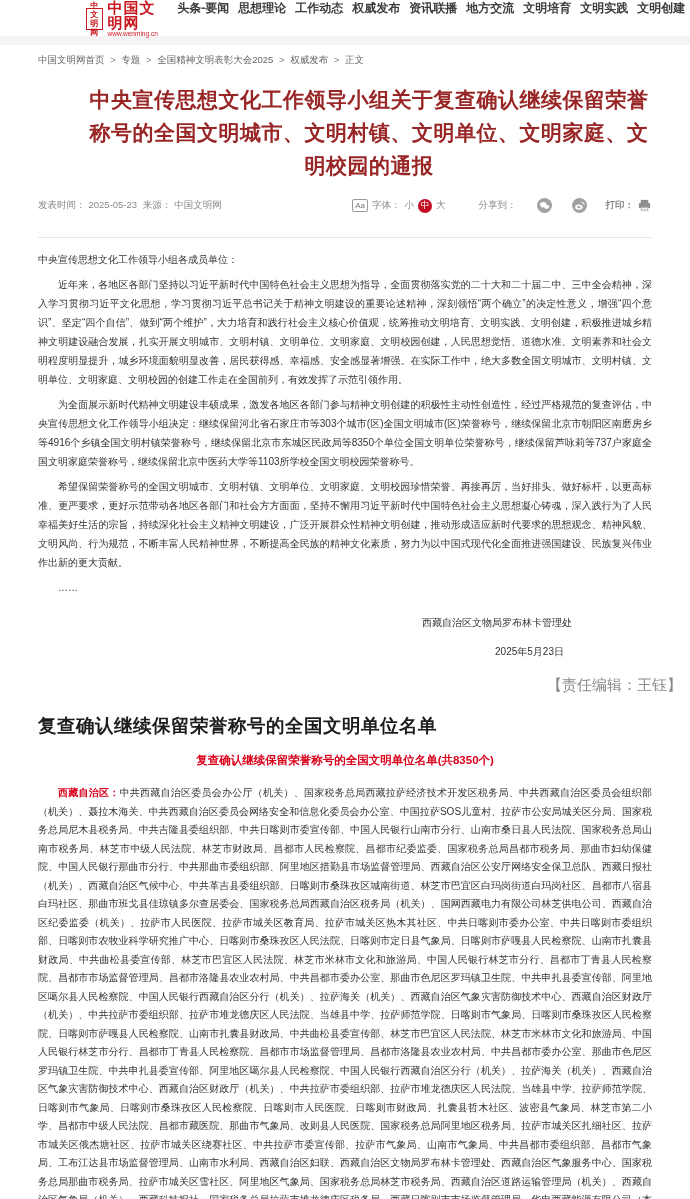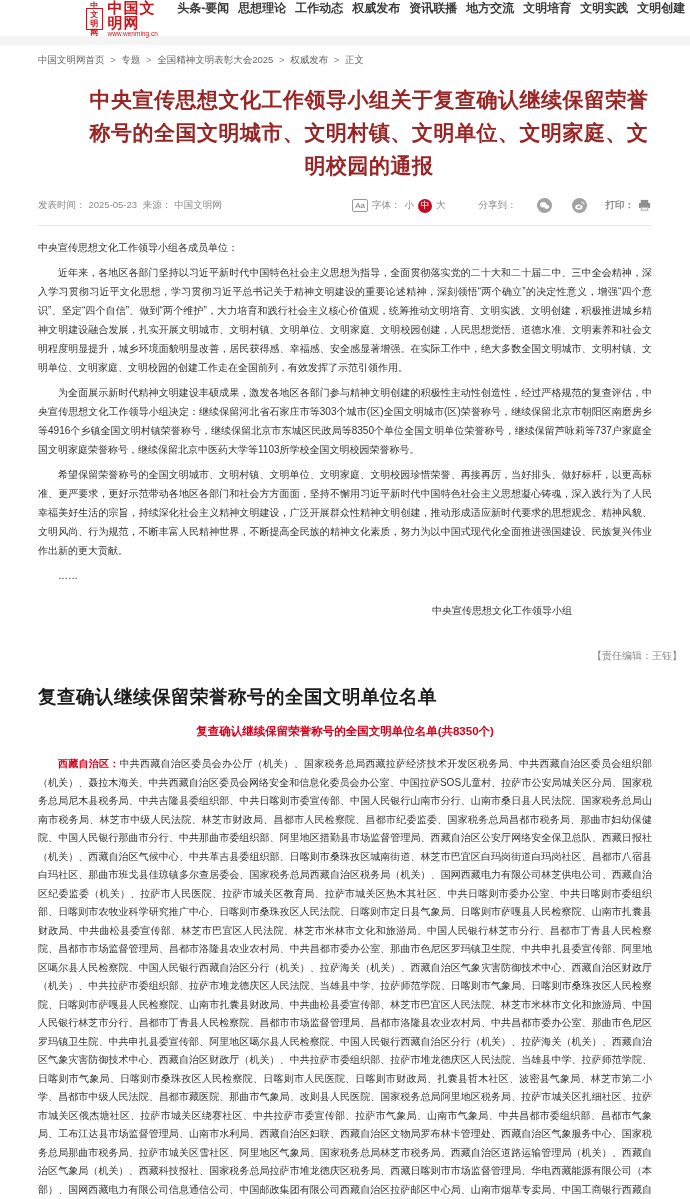--- a/index.html
+++ b/index.html
@@ -23,42 +23,42 @@
   
   .breadcrumb { padding:9px 0 4px 0; font-size:9.5px; color:#666; }
   .breadcrumb .crumb { color:#666; cursor:pointer; }
   .breadcrumb .sep { margin:0 3px; color:#888; }
 
   
   .article-title { margin-top:12px; text-align:center; color:#992626; font-size:21px; line-height:33px;
                    font-weight:bold; letter-spacing:0.5px;margin-left:48px; }
 
   
-  .meta-bar { margin-top:16px; padding-bottom:12px; border-bottom:1px solid #e8e8e8;
+  .meta-bar { margin-top:16px; padding-bottom:24px; border-bottom:1px solid #e8e8e8;
               display:flex; align-items:center; justify-content:space-between; font-size:9.5px; color:#8a8a8a; }
   .meta-left { white-space:nowrap; }
   .meta-left span { margin-right:3px; }
   .meta-right { display:flex; align-items:center; gap:7px; }
   .font-widget { display:flex; align-items:center; gap:4px; }
   .aa-box { border:1px solid #9a9a9a; border-radius:2px; color:#777; font-size:8px; padding:1px 2px; line-height:9px; }
   .font-opt { color:#8a8a8a; cursor:pointer; }
   .font-opt.selected { background:#c30d23; color:#fff; border-radius:50%; width:14px; height:14px;
                        display:inline-flex; align-items:center; justify-content:center; font-size:9px; }
   .share-group { display:flex; align-items:center; gap:20px; margin-left:26px; }
   .icon-circle { width:15px; height:15px; display:inline-block; cursor:pointer; }
   .print-group { display:flex; align-items:center; gap:3px; margin-left:12px;font-weight:bold; }
 
   
   .article-body { padding-top:12px; font-size:10px; line-height:19px; text-align:justify; }
   .article-body p { margin-bottom:6px; }
   .article-body .indent { text-indent:2em; }
   .salutation { text-indent:0; }
   .sig-line { text-align:right; padding-right:80px; margin-top:16px; }
   .date-line { text-align:right; padding-right:88px; margin-top:10px; }
-  .editor-line { text-align:right; font-size:10px; color:#8a8a8a; margin-top:26px; margin-right:-30px; }
+  .editor-line { text-align:right; font-size:15px; color:#8a8a8a; margin-top:14px; margin-right:-30px; }
 
   
   .list-heading { margin-top:22px; text-align:left; font-size:18.5px; font-weight:bold; color:#1d1d1d; letter-spacing:0.5px; }
   .list-subtitle { margin-top:16px; text-align:center; font-size:11.5px; font-weight:bold; color:#d9001b; }
   .unit-list { margin-top:14px; font-size:10px; line-height:18.5px; text-align:justify; text-indent:2em; padding-bottom:12px; }
   .region-label { color:#d9001b; font-weight:bold; }
 </style>
 </head>
 <body>
 
@@ -151,21 +151,22 @@
         </div>
       </div>
     </div>
 
     <article class="article-body">
       <p class="salutation">中央宣传思想文化工作领导小组各成员单位：</p>
       <p class="indent">近年来，各地区各部门坚持以习近平新时代中国特色社会主义思想为指导，全面贯彻落实党的二十大和二十届二中、三中全会精神，深入学习贯彻习近平文化思想，学习贯彻习近平总书记关于精神文明建设的重要论述精神，深刻领悟“两个确立”的决定性意义，增强“四个意识”、坚定“四个自信”、做到“两个维护”，大力培育和践行社会主义核心价值观，统筹推动文明培育、文明实践、文明创建，积极推进城乡精神文明建设融合发展，扎实开展文明城市、文明村镇、文明单位、文明家庭、文明校园创建，人民思想觉悟、道德水准、文明素养和社会文明程度明显提升，城乡环境面貌明显改善，居民获得感、幸福感、安全感显著增强。在实际工作中，绝大多数全国文明城市、文明村镇、文明单位、文明家庭、文明校园的创建工作走在全国前列，有效发挥了示范引领作用。</p>
       <p class="indent">为全面展示新时代精神文明建设丰硕成果，激发各地区各部门参与精神文明创建的积极性主动性创造性，经过严格规范的复查评估，中央宣传思想文化工作领导小组决定：继续保留河北省石家庄市等303个城市(区)全国文明城市(区)荣誉称号，继续保留北京市朝阳区南磨房乡等4916个乡镇全国文明村镇荣誉称号，继续保留北京市东城区民政局等8350个单位全国文明单位荣誉称号，继续保留芦咏莉等737户家庭全国文明家庭荣誉称号，继续保留北京中医药大学等1103所学校全国文明校园荣誉称号。</p>
       <p class="indent">希望保留荣誉称号的全国文明城市、文明村镇、文明单位、文明家庭、文明校园珍惜荣誉、再接再厉，当好排头、做好标杆，以更高标准、更严要求，更好示范带动各地区各部门和社会方方面面，坚持不懈用习近平新时代中国特色社会主义思想凝心铸魂，深入践行为了人民幸福美好生活的宗旨，持续深化社会主义精神文明建设，广泛开展群众性精神文明创建，推动形成适应新时代要求的思想观念、精神风貌、文明风尚、行为规范，不断丰富人民精神世界，不断提高全民族的精神文化素质，努力为以中国式现代化全面推进强国建设、民族复兴伟业作出新的更大贡献。</p>
       <p class="indent">……</p>
-      <p class="sig-line">中央宣传思想文化工作领导小组</p>
+      <p class="sig-line">西藏自治区文物局罗布林卡管理处</p>
+      <p class="date-line">2025年5月23日</p>
       <p class="editor-line">【责任编辑：王钰】</p>
 
       <h2 class="list-heading">复查确认继续保留荣誉称号的全国文明单位名单</h2>
       <p class="list-subtitle">复查确认继续保留荣誉称号的全国文明单位名单(共8350个)</p>
       <p class="unit-list">
         <span class="region-label">西藏自治区：</span><span>中共西藏自治区委员会办公厅（机关）、国家税务总局西藏拉萨经济技术开发区税务局、中共西藏自治区委员会组织部（机关）、聂拉木海关、中共西藏自治区委员会网络安全和信息化委员会办公室、中国拉萨SOS儿童村、拉萨市公安局城关区分局、国家税务总局尼木县税务局、中共吉隆县委组织部、中共日喀则市委宣传部、中国人民银行山南市分行、山南市桑日县人民法院、国家税务总局山南市税务局、林芝市中级人民法院、林芝市财政局、昌都市人民检察院、昌都市纪委监委、国家税务总局昌都市税务局、那曲市妇幼保健院、中国人民银行那曲市分行、中共那曲市委组织部、阿里地区措勤县市场监督管理局、西藏自治区公安厅网络安全保卫总队、西藏日报社（机关）、西藏自治区气候中心、中共革吉县委组织部、日喀则市桑珠孜区城南街道、林芝市巴宜区白玛岗街道白玛岗社区、昌都市八宿县白玛社区、那曲市班戈县佳琼镇多尔查居委会、国家税务总局西藏自治区税务局（机关）、国网西藏电力有限公司林芝供电公司、西藏自治区纪委监委（机关）、拉萨市人民医院、拉萨市城关区教育局、拉萨市城关区热木其社区、中共日喀则市委办公室、中共日喀则市委组织部、日喀则市农牧业科学研究推广中心、日喀则市桑珠孜区人民法院、日喀则市定日县气象局、日喀则市萨嘎县人民检察院、山南市扎囊县财政局、中共曲松县委宣传部、林芝市巴宜区人民法院、林芝市米林市文化和旅游局、中国人民银行林芝市分行、昌都市丁青县人民检察院、昌都市市场监督管理局、昌都市洛隆县农业农村局、中共昌都市委办公室、那曲市色尼区罗玛镇卫生院、中共申扎县委宣传部、阿里地区噶尔县人民检察院、中国人民银行西藏自治区分行（机关）、拉萨海关（机关）、西藏自治区气象灾害防御技术中心、西藏自治区财政厅（机关）、中共拉萨市委组织部、拉萨市堆龙德庆区人民法院、当雄县中学、拉萨师范学院、日喀则市气象局、日喀则市桑珠孜区人民检察院、日喀则市萨嘎县人民检察院、山南市扎囊县财政局、中共曲松县委宣传部、林芝市巴宜区人民法院、林芝市米林市文化和旅游局、中国人民银行林芝市分行、昌都市丁青县人民检察院、昌都市市场监督管理局、昌都市洛隆县农业农村局、中共昌都市委办公室、那曲市色尼区罗玛镇卫生院、中共申扎县委宣传部、阿里地区噶尔县人民检察院、中国人民银行西藏自治区分行（机关）、拉萨海关（机关）、西藏自治区气象灾害防御技术中心、西藏自治区财政厅（机关）、中共拉萨市委组织部、拉萨市堆龙德庆区人民法院、当雄县中学、拉萨师范学院、日喀则市气象局、日喀则市桑珠孜区人民检察院、日喀则市人民医院、日喀则市财政局、扎囊县哲木社区、波密县气象局、林芝市第二小学、昌都市中级人民法院、昌都市藏医院、那曲市气象局、改则县人民医院、国家税务总局阿里地区税务局、拉萨市城关区扎细社区、拉萨市城关区俄杰塘社区、拉萨市城关区绕赛社区、中共拉萨市委宣传部、拉萨市气象局、山南市气象局、中共昌都市委组织部、昌都市气象局、工布江达县市场监督管理局、山南市水利局、西藏自治区妇联、西藏自治区文物局罗布林卡管理处、西藏自治区气象服务中心、国家税务总局那曲市税务局、拉萨市城关区雪社区、阿里地区气象局、国家税务总局林芝市税务局、西藏自治区道路运输管理局（机关）、西藏自治区气象局（机关）、西藏科技报社、国家税务总局拉萨市堆龙德庆区税务局、西藏日喀则市市场监督管理局、华电西藏能源有限公司（本部）、国网西藏电力有限公司信息通信公司、中国邮政集团有限公司西藏自治区拉萨邮区中心局、山南市烟草专卖局、中国工商银行西藏自治区分行（本部）、中国电信股份有限公司阿里分公司、国网西藏电力有限公司（本部）、中国移动通信集团西藏公司昌都分公司、中国电信股份有限公司双湖分公司、中国移动通信集团西藏有限公司日喀则分公司、中国移动通信集团西藏有限公司山南分公司、中国农业银行昌都分行、中国农业银行日土县支行、国网西藏电力有限公司巴河发电分公司、中国移动通信集团西藏有限公司（本部）、中国邮政集团有限公司山南市分公司、中国电信股份有限公司那曲市分公司、</span>
       </p>
     </article>
   </div>
 

